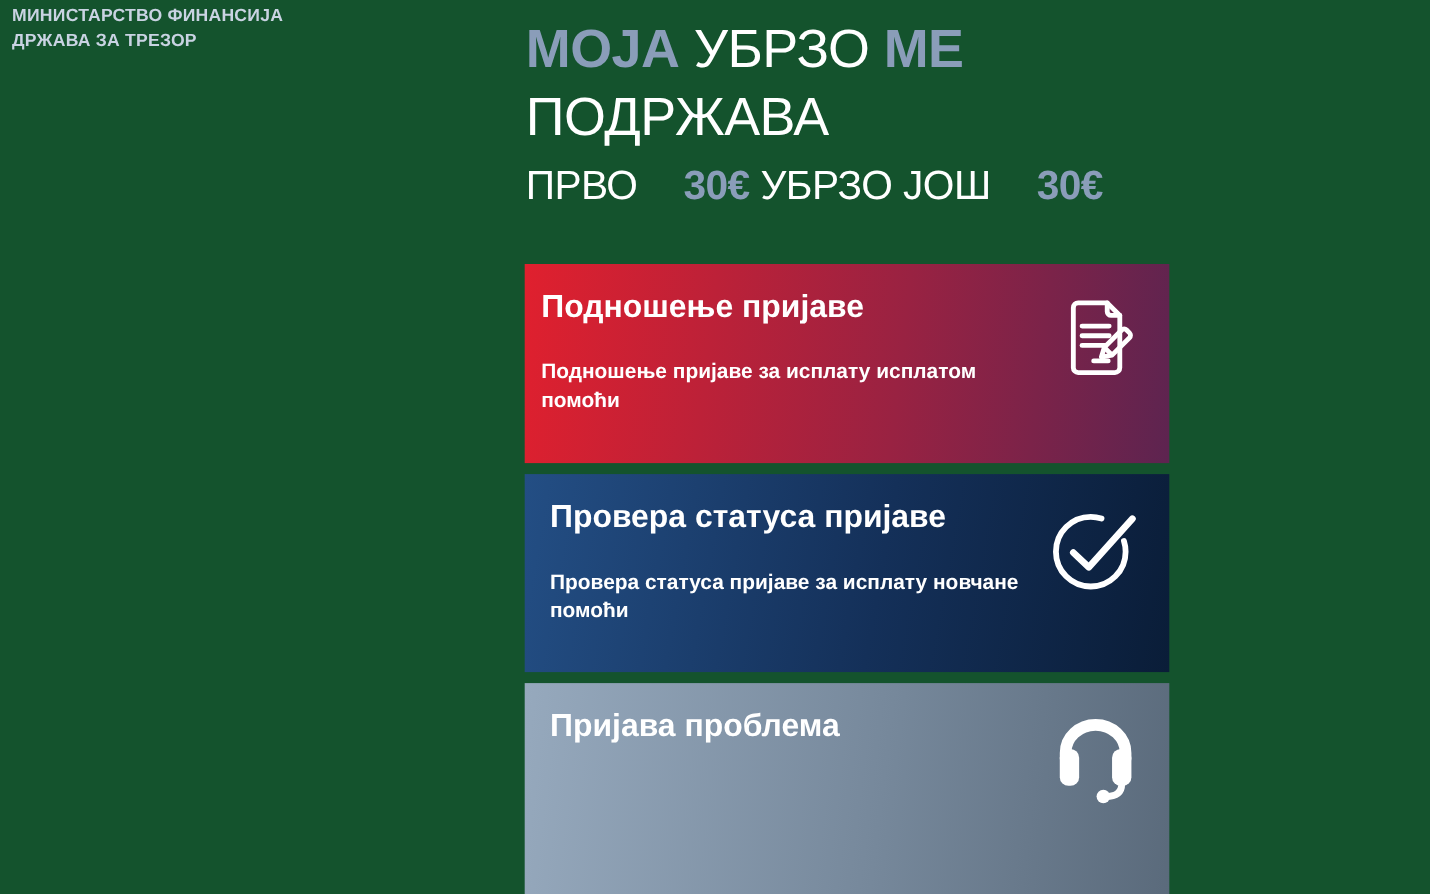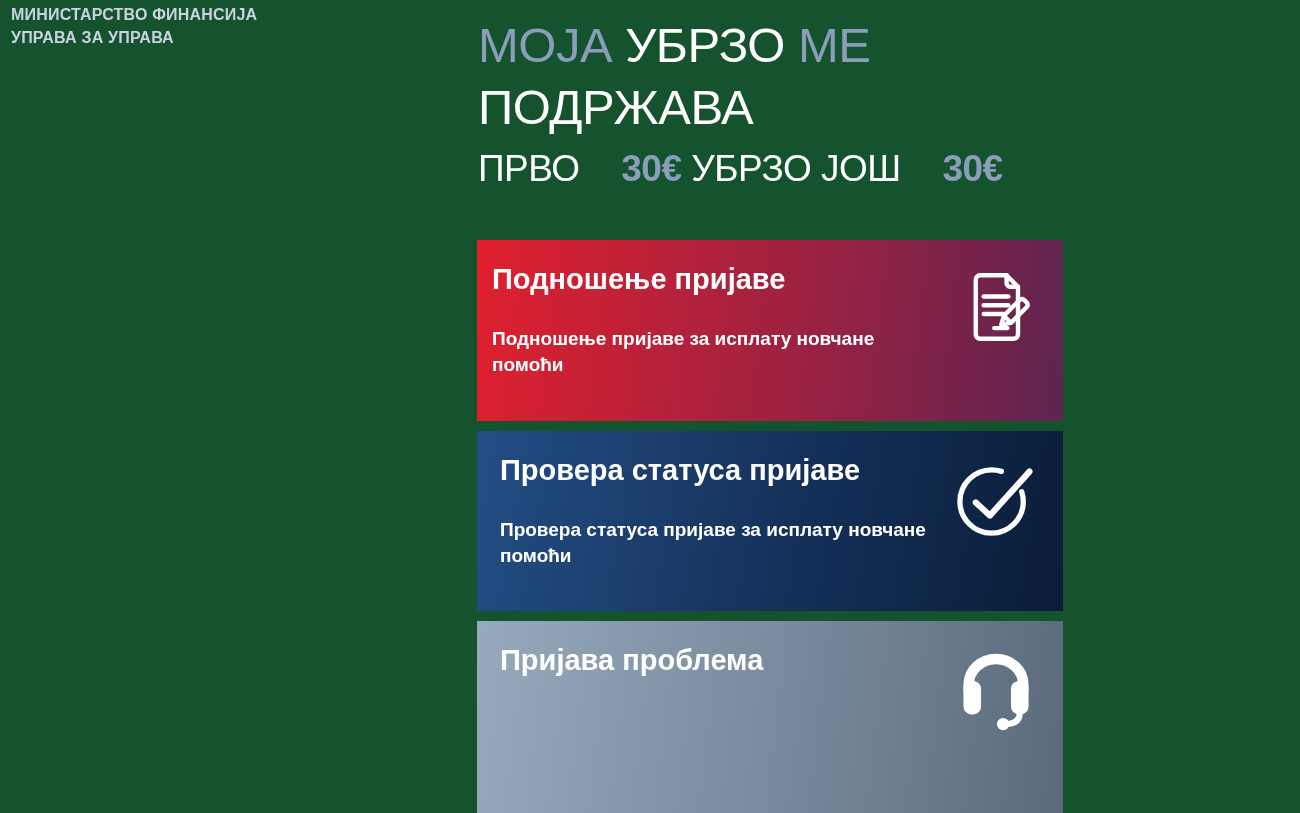--- a/index.html
+++ b/index.html
@@ -17,21 +17,21 @@
     color: #c9d3e2; font-size: 16px; font-weight: 700;
     line-height: 23px; letter-spacing: 0.2px;
   }
 
   
   .hero { position: absolute; left: 478px; top: 14px; width: 600px; }
   .hero h1 {
     color: #ffffff; font-size: 49px; font-weight: 400;
     line-height: 62px; letter-spacing: -0.5px; white-space: nowrap;
   }
-  .hero .accent { color: #8a9db9; font-weight: 400; }
+  .hero .accent { color: #8a9db9; font-weight: 700; }
   .hero-sub {
     margin-top: 9px; color: #ffffff; font-size: 37px; font-weight: 400;
     line-height: 44px; letter-spacing: -0.5px; white-space: nowrap;
   }
   .hero-sub .accent { color: #8a9db9; font-weight: 700; margin-left: 32px; }
 
   
   .cards {
     position: absolute; left: 477px; top: 240px; width: 586px;
     display: flex; flex-direction: column; gap: 10px;
@@ -57,33 +57,33 @@
   }
   .card-icon svg { width: 100%; height: 100%; display: block; }
 </style>
 </head>
 <body>
 
 <div class="page">
 
   <div class="brand">
     <div>МИНИСТАРСТВО ФИНАНСИЈА</div>
-    <div>УПРАВА ЗА УПРАВА</div>
+    <div>ДРЖАВА ЗА ТРЕЗОР</div>
   </div>
 
   <div class="hero">
     <h1><span class="accent">МОЈА</span><span> УБРЗО </span><span class="accent">МЕ</span><br><span>ПОДРЖАВА</span></h1>
     <div class="hero-sub"><span>ПРВО </span><span class="accent">30€</span><span> УБРЗО ЈОШ </span><span class="accent">30€</span></div>
   </div>
 
   <div class="cards">
 
     <div class="card card-1">
       <div class="card-title">Подношење пријаве</div>
-      <div class="card-desc">Подношење пријаве за исплату новчане помоћи</div>
+      <div class="card-desc">Подношење пријаве за исплату исплатом помоћи</div>
       <div class="card-icon">
         <svg viewBox="0 0 100 100" fill="none" stroke="#ffffff" stroke-width="5" stroke-linecap="round" stroke-linejoin="round">
           <path d="M62,14 H32 a5,5 0 0 0 -5,5 v62 a5,5 0 0 0 5,5 h38 a5,5 0 0 0 5,-5 V27 z"></path>
           <path d="M62,14 v9 a4,4 0 0 0 4,4 h9"></path>
           <line x1="36" y1="38" x2="64" y2="38"></line>
           <line x1="36" y1="48" x2="64" y2="48"></line>
           <line x1="36" y1="58" x2="60" y2="58"></line>
           <line x1="48" y1="74" x2="63" y2="74"></line>
           <path d="M56,70 l3,-10 L77,42 a3.5,3.5 0 0 1 5,0 l3,3 a3.5,3.5 0 0 1 0,5 L67,68 z"></path>
           <line x1="59" y1="60" x2="66" y2="67"></line>

